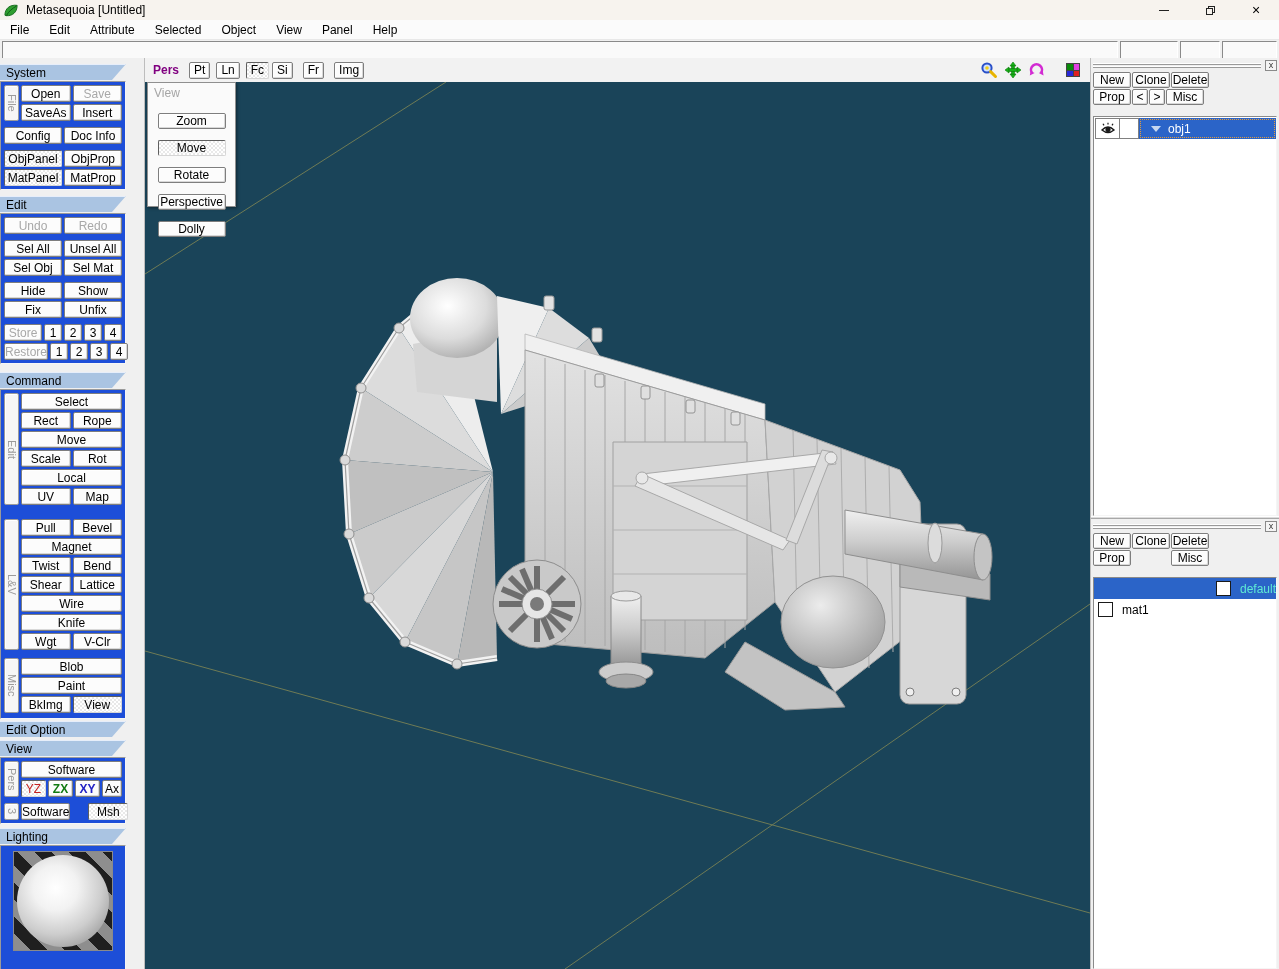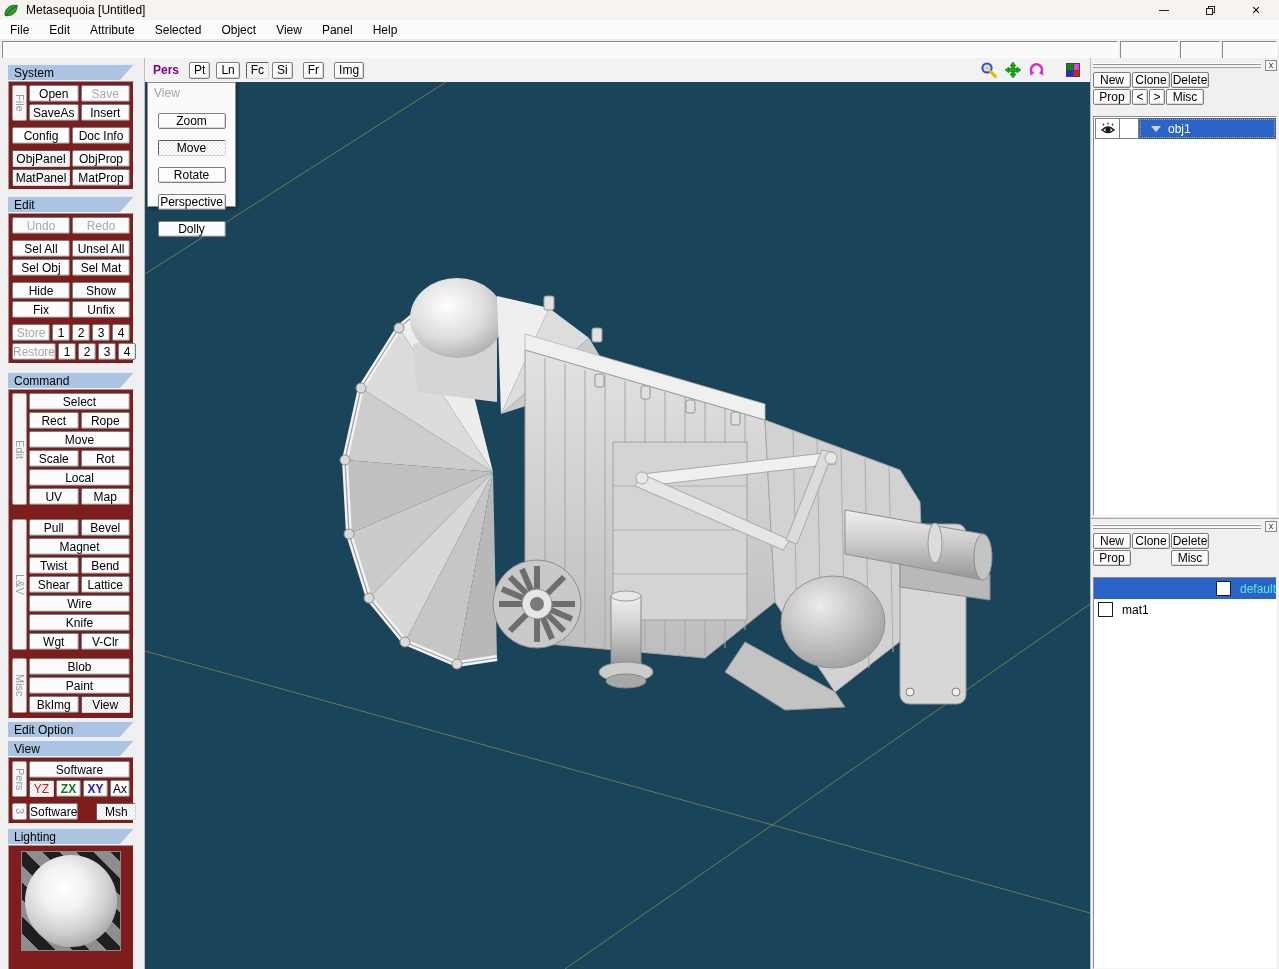--- a/index.html
+++ b/index.html
@@ -24,26 +24,26 @@
   .statusbar { height:18px; background:#f0f0f0; display:flex; gap:2px; padding:1px 2px; }
   .status-box { border:1px solid; border-color:#8a8a8a #ffffff #ffffff #8a8a8a; background:#fafafa;
                 padding:15px 5px; line-height:14px; font-size:12px; }
   .status-mode { flex:1; }
   .status-v { width:58px; } .status-f { width:40px; }
   .status-sel { width:55px; color:#9a9a9a; }
 
   .main { display:flex; height:911px; }
 
   
-  .sidebar { width:145px; background:#f0f0f0; padding:6px 0 0 8px; border-right:1px solid #bdbdbd; }
+  .sidebar { width:145px; background:#f0f0f0; padding:6px 0 0 0; border-right:1px solid #bdbdbd; }
   .sec-header { width:126px; height:16px; line-height:16px; padding-left:6px; background:#aac4e2;
                 clip-path:polygon(0 0,100% 0,calc(100% - 14px) 100%,0 100%);
                 border-top:1px solid #e7eefa; margin-bottom:1px; }
   .sec-box { width:126px; border:1px solid; border-color:#9a9a9a #f5f5f5 #f5f5f5 #9a9a9a;
-             background:#7f1d1d; padding:3px; }
+             background:#1d4ed8; padding:3px; }
   .row { display:flex; gap:2px; margin-bottom:2px; }
   .row:last-child { margin-bottom:0; }
   .btn { height:17px; background:#fcfcfc; border:1px solid #7e7e7e; border-radius:2px;
          box-shadow:inset 1px 1px 0 #ffffff, inset -1px -1px 0 #d8d8d8;
          display:flex; align-items:center; justify-content:center; font-size:12px; flex:1; }
   .btn.pressed { background-color:#ffffff;
          background-image:linear-gradient(45deg,#e9e9e9 25%,transparent 25%,transparent 75%,#e9e9e9 75%),
                           linear-gradient(45deg,#e9e9e9 25%,transparent 25%,transparent 75%,#e9e9e9 75%);
          background-size:4px 4px; background-position:0 0,2px 2px;
          border-color:#5f5f5f #d6d6d6 #d6d6d6 #5f5f5f; box-shadow:none; }

